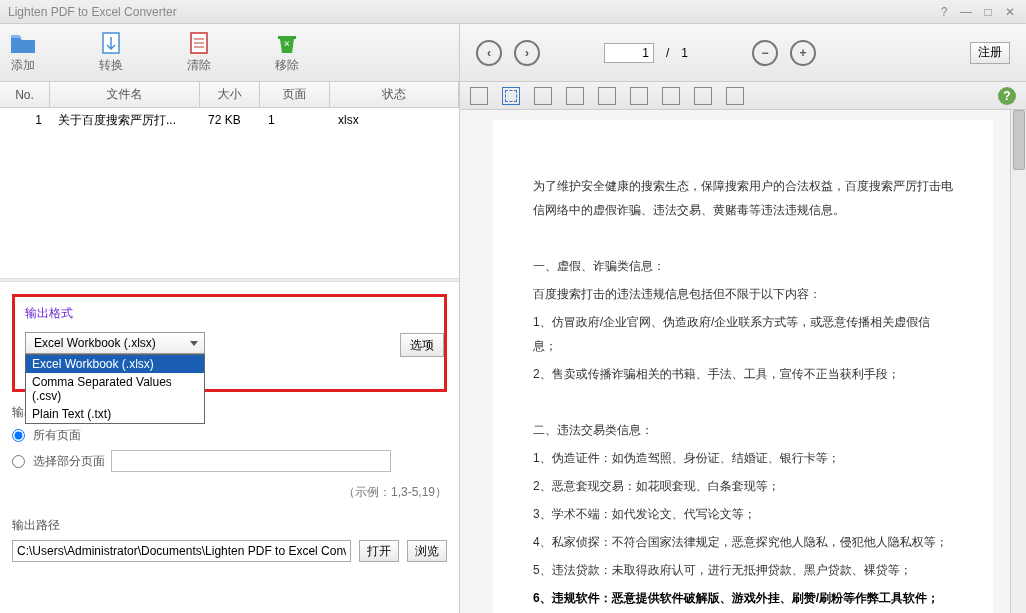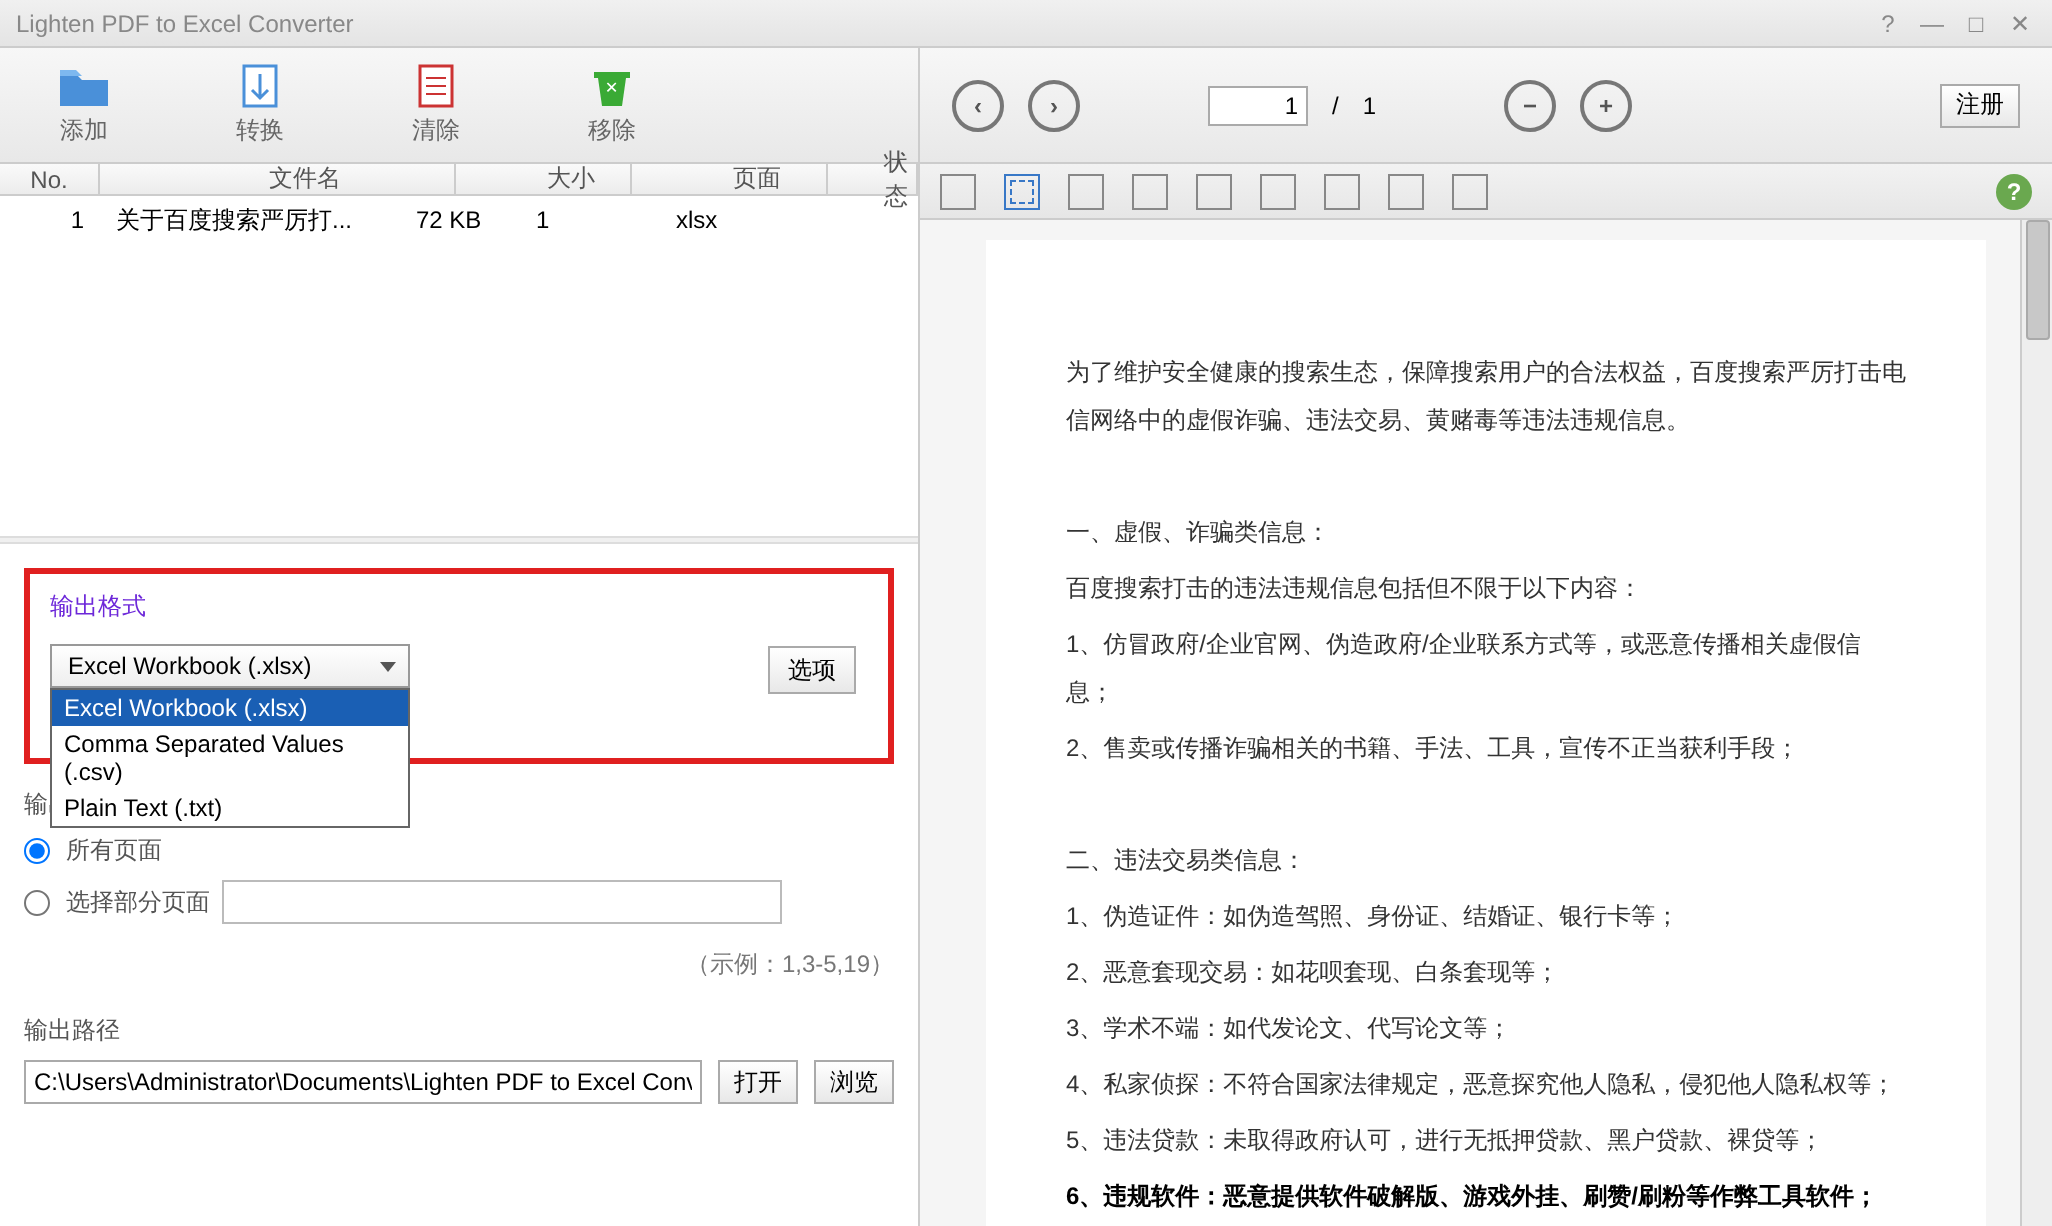--- a/index.html
+++ b/index.html
@@ -2,41 +2,41 @@
 <html><head>
 <meta charset="utf-8">
 <style>
 *{box-sizing:border-box;margin:0;padding:0;font-family:"Microsoft YaHei",Arial,sans-serif;font-size:12px;}
 body{background:#fff;width:1026px;height:613px;overflow:hidden;position:relative;}
 .titlebar{height:24px;background:linear-gradient(#f0f0f0,#e4e4e4);border-bottom:1px solid #ccc;display:flex;align-items:center;padding:0 8px;color:#888;}
 .titlebar .spacer{flex:1;}
 .titlebar .win-btn{width:16px;height:16px;margin-left:6px;display:flex;align-items:center;justify-content:center;color:#888;cursor:pointer;}
 .main{display:flex;height:589px;}
 .left-pane{width:460px;border-right:1px solid #ccc;display:flex;flex-direction:column;background:#fff;}
-.toolbar{height:58px;background:linear-gradient(#f7f7f7,#e8e8e8);border-bottom:1px solid #ccc;display:flex;align-items:center;padding:0 28px;gap:60px;}
+.toolbar{height:58px;background:linear-gradient(#f7f7f7,#e8e8e8);border-bottom:1px solid #ccc;display:flex;align-items:center;padding:0 9px;gap:60px;}
 .tool-btn{display:flex;flex-direction:column;align-items:center;gap:2px;cursor:pointer;}
 .tool-btn .icon{width:28px;height:24px;}
 .tool-btn span{color:#666;}
-.table-head{height:16px;background:linear-gradient(#fafafa,#ececec);border-bottom:1px solid #ccc;display:flex;gap:28px;}
+.table-head{height:26px;background:linear-gradient(#fafafa,#ececec);border-bottom:1px solid #ccc;display:flex;}
 .table-head div{border-right:1px solid #ccc;display:flex;align-items:center;justify-content:center;color:#555;}
 .th-no{width:50px;}.th-name{width:150px;}.th-size{width:60px;}.th-page{width:70px;text-align:right;}.th-status{flex:1;}
 .table-body{height:170px;overflow:auto;}
 .table-row{height:24px;display:flex;align-items:center;padding:0;}
 .table-row div{padding:0 8px;}
 .tr-no{width:50px;text-align:right;}.tr-name{width:150px;white-space:nowrap;overflow:hidden;text-overflow:ellipsis;}.tr-size{width:60px;}.tr-page{width:70px;}.tr-status{flex:1;}
 .mid-drag{height:4px;background:#f0f0f0;border-top:1px solid #ddd;border-bottom:1px solid #ddd;cursor:row-resize;}
 .output-format{margin:12px;border:3px solid #e02020;padding:8px 10px 34px 10px;position:relative;height:98px;}
 .output-format .label{color:#6d28d9;}
 .dropdown-box{margin-top:10px;position:relative;width:180px;}
 .dropdown-sel{width:180px;height:22px;border:1px solid #999;background:linear-gradient(#fff,#eee);padding:0 18px 0 8px;display:flex;align-items:center;cursor:pointer;position:relative;}
 .dropdown-sel .arrow{position:absolute;right:6px;top:8px;width:0;height:0;border-left:4px solid transparent;border-right:4px solid transparent;border-top:5px solid #555;}
 .dropdown-list{position:absolute;left:0;top:22px;width:180px;border:1px solid #666;background:#fff;z-index:10;}
 .dropdown-list div{padding:2px 6px;}
 .dropdown-list .sel{background:#1a5fb4;color:#fff;}
-.options-btn{position:absolute;right:16px;top:36px;width:44px;height:24px;border:1px solid #aaa;background:linear-gradient(#fff,#e8e8e8);display:flex;align-items:center;justify-content:center;cursor:pointer;}
+.options-btn{position:absolute;right:0;top:36px;width:44px;height:24px;border:1px solid #aaa;background:linear-gradient(#fff,#e8e8e8);display:flex;align-items:center;justify-content:center;cursor:pointer;}
 .out-settings{margin:0 12px;color:#555;}
 .out-settings .title{margin-bottom:6px;}
 .radio-row{display:flex;align-items:center;gap:6px;margin:6px 0;}
 .radio-row input{margin-right:2px;}
 .range-input{width:280px;height:22px;border:1px solid #bbb;background:#fff;}
 .example{text-align:right;margin:6px 12px 10px 0;color:#777;}
 .out-path{margin:6px 12px;}
 .out-path .title{color:#555;margin-bottom:6px;}
 .path-row{display:flex;gap:8px;align-items:center;}
 .path-input{flex:1;height:22px;border:1px solid #aaa;padding:0 4px;background:#fff;}

